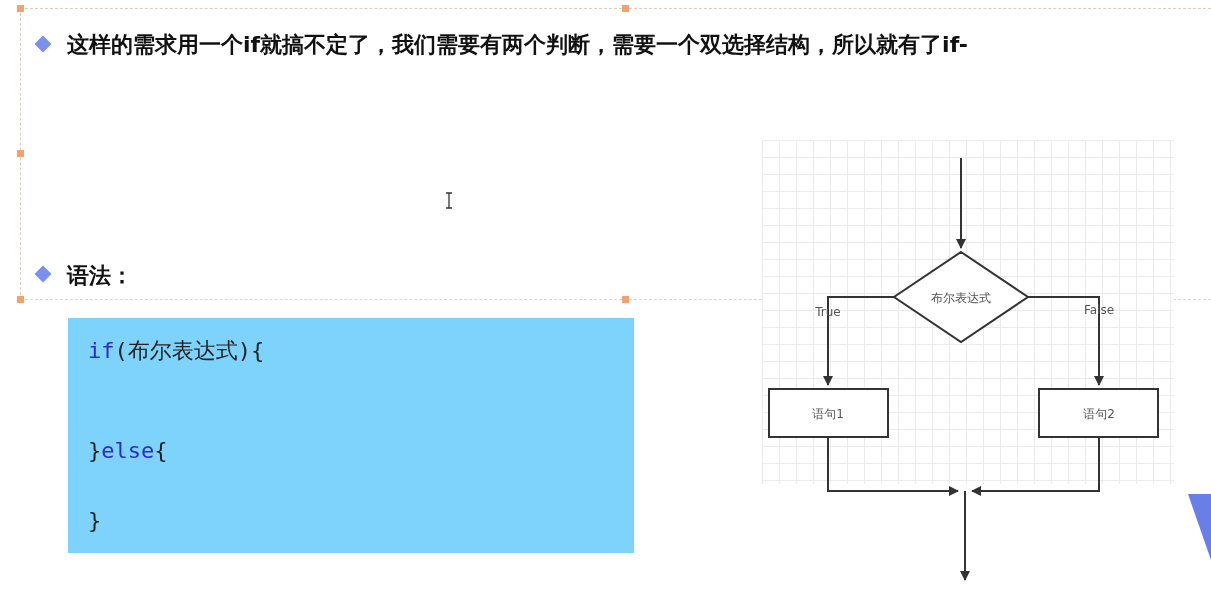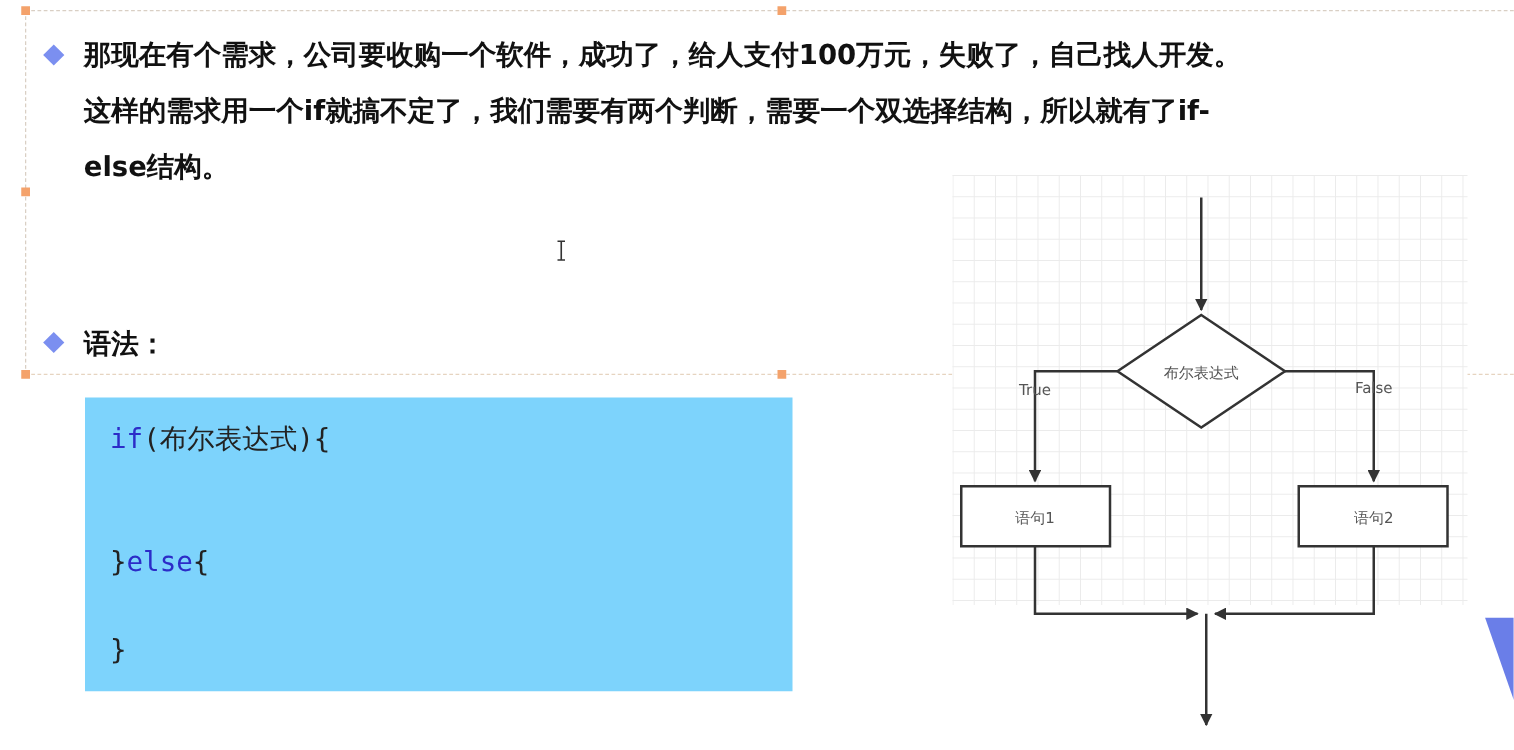--- a/index.html
+++ b/index.html
@@ -73,23 +73,21 @@
 <div class="frame-left"></div>
 <div class="frame-bottom"></div>
 <div class="handle" style="left:17px;top:5px;"></div>
 <div class="handle" style="left:622px;top:5px;"></div>
 <div class="handle" style="left:17px;top:150px;"></div>
 <div class="handle" style="left:17px;top:296px;"></div>
 <div class="handle" style="left:622px;top:296px;"></div>
 
 <div class="bullet" style="left:37px;top:38px;"></div>
 <div class="para">
-  <div>那现在有个需求，公司要收购一个软件，成功了，给人支付100万元，失败了，自己找人开发。</div>
   <div>这样的需求用一个if就搞不定了，我们需要有两个判断，需要一个双选择结构，所以就有了if-</div>
-  <div>else结构。</div>
 </div>
 
 <svg class="cursor-ibeam" viewBox="0 0 8 17">
   <path d="M1 1 H7 M4 1 V16 M1 16 H7" stroke="#333" stroke-width="1.3" fill="none"></path>
 </svg>
 
 <div class="bullet" style="left:37px;top:268px;"></div>
 <div class="heading">语法：</div>
 
 <div class="code-box">

